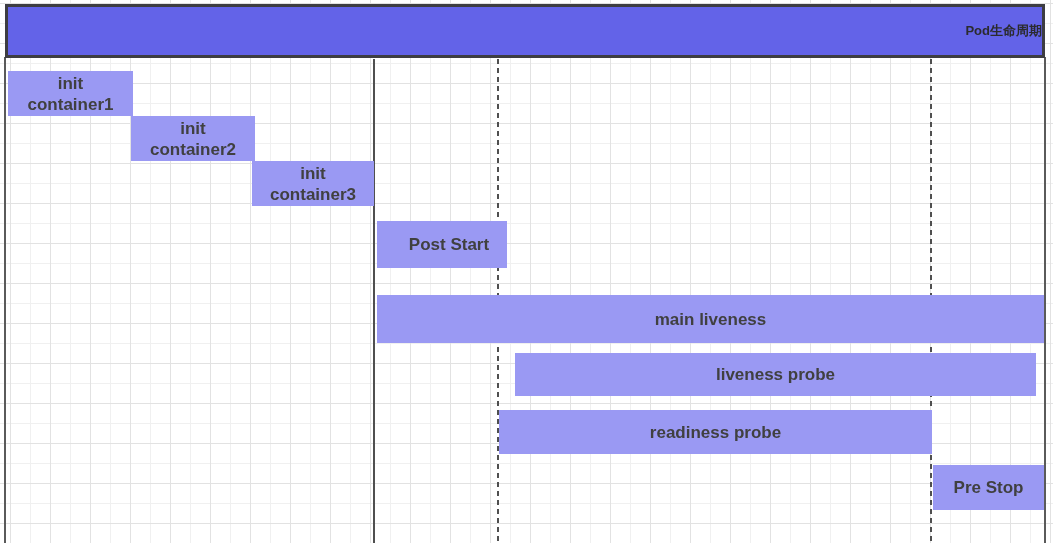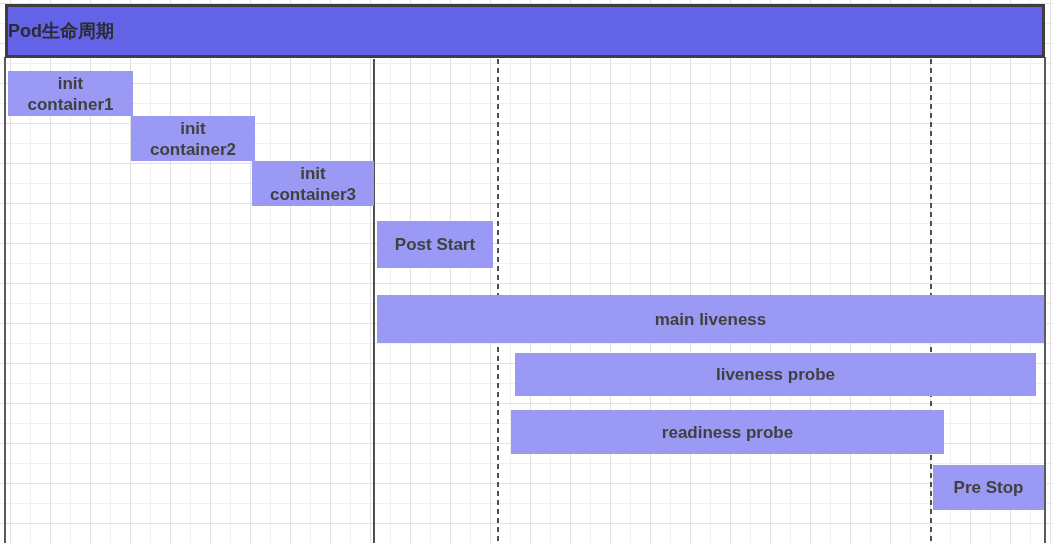--- a/index.html
+++ b/index.html
@@ -30,22 +30,22 @@
     background-position: 10px 3px, 10px 3px, 10px 3px, 10px 3px;
   }
   .title-bar {
     position: absolute;
     left: 5px; top: 4px;
     width: 1034px; height: 48px;
     background: #6363e8;
     border: 3px solid #3d3d42;
     display: flex;
     align-items: center;
-    justify-content: flex-start;
-    font-size: 18px;
+    justify-content: flex-end;
+    font-size: 13px;
     font-weight: 700;
     color: #2b2b2e;
   }
   .side-border {
     position: absolute;
     width: 2px;
     top: 57px;
     height: 486px;
     background: #5a5a5a;
   }
@@ -75,24 +75,24 @@
     text-align: center;
     font-size: 17px;
     font-weight: 700;
     color: #404040;
     line-height: 21px;
   }
   .bar-label { white-space: pre-line; }
   .b-init1   { left: 8px;   top: 71px;  width: 125px; height: 45px; }
   .b-init2   { left: 131px; top: 116px; width: 124px; height: 45px; }
   .b-init3   { left: 252px; top: 161px; width: 122px; height: 45px; }
-  .b-post    { left: 377px; top: 221px; width: 116px; height: 47px; }
+  .b-post    { left: 377px; top: 221px; width: 116px; height: 47px; padding-left: 14px; }
   .b-main    { left: 377px; top: 295px; width: 667px; height: 48px; }
   .b-live    { left: 499px; top: 353px; width: 521px; height: 43px; margin-left: 16px; }
-  .b-ready   { left: 511px; top: 410px; width: 433px; height: 44px; }
+  .b-ready   { left: 499px; top: 410px; width: 433px; height: 44px; }
   .b-prestop { left: 933px; top: 465px; width: 111px; height: 45px; }
 </style>
 </head>
 <body>
 
 <div class="canvas">
   <div class="grid"></div>
 
   <div class="side-border left"></div>
   <div class="side-border right"></div>

